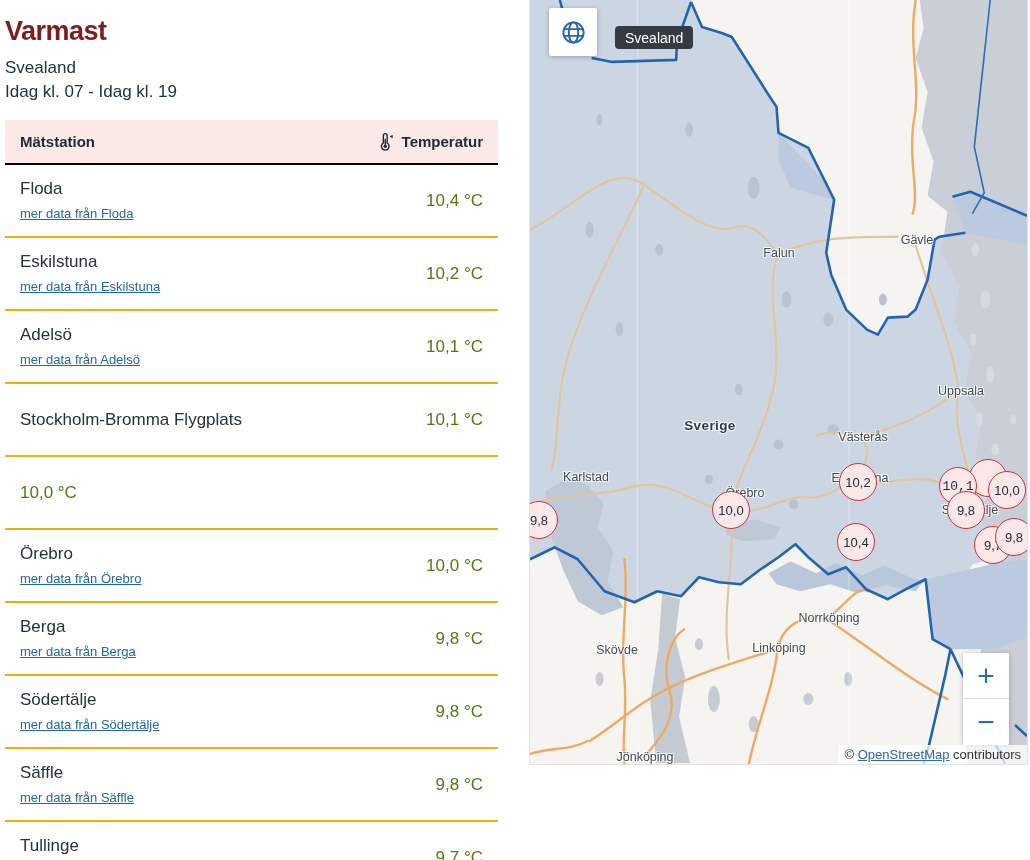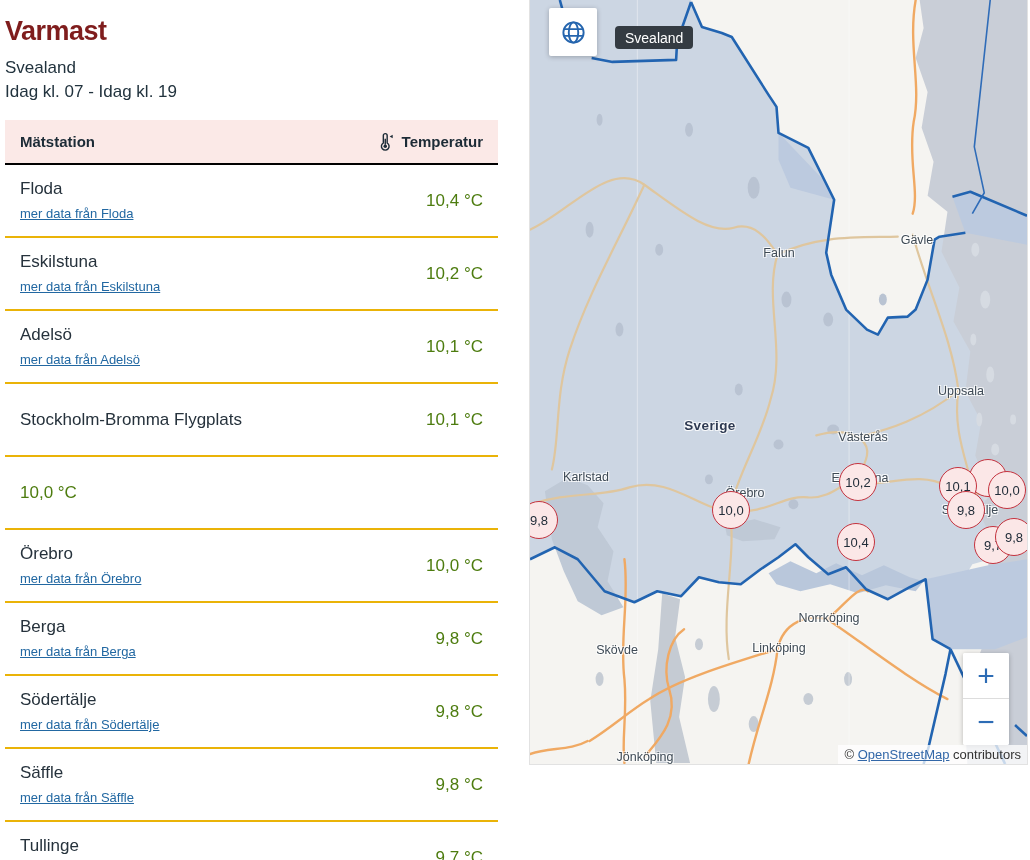--- a/index.html
+++ b/index.html
@@ -310,21 +310,21 @@
       <div class="marker" style="left: 9px; top: 520px;">9,8</div>
 
       <div class="marker" style="left: 201px; top: 510px;">10,0</div>
 
       <div class="marker" style="left: 328px; top: 482px;">10,2</div>
 
       <div class="marker" style="left: 326px; top: 542px;">10,4</div>
 
       <div class="marker" style="left: 458px; top: 478px;"></div>
 
-      <div class="marker" style="left: 428px; top: 486px;">10,1</div>
+      <div class="marker" style="left: 428px; top: 486px; font-family: Liberation Mono, monospace;">10,1</div>
 
       <div class="marker" style="left: 477px; top: 490px;">10,0</div>
 
       <div class="marker" style="left: 436px; top: 510px;">9,8</div>
 
       <div class="marker" style="left: 463px; top: 517px; margin-top: 28px;">9,7</div>
 
       <div class="marker" style="left: 484px; top: 537px;">9,8</div>
     </div>
 

